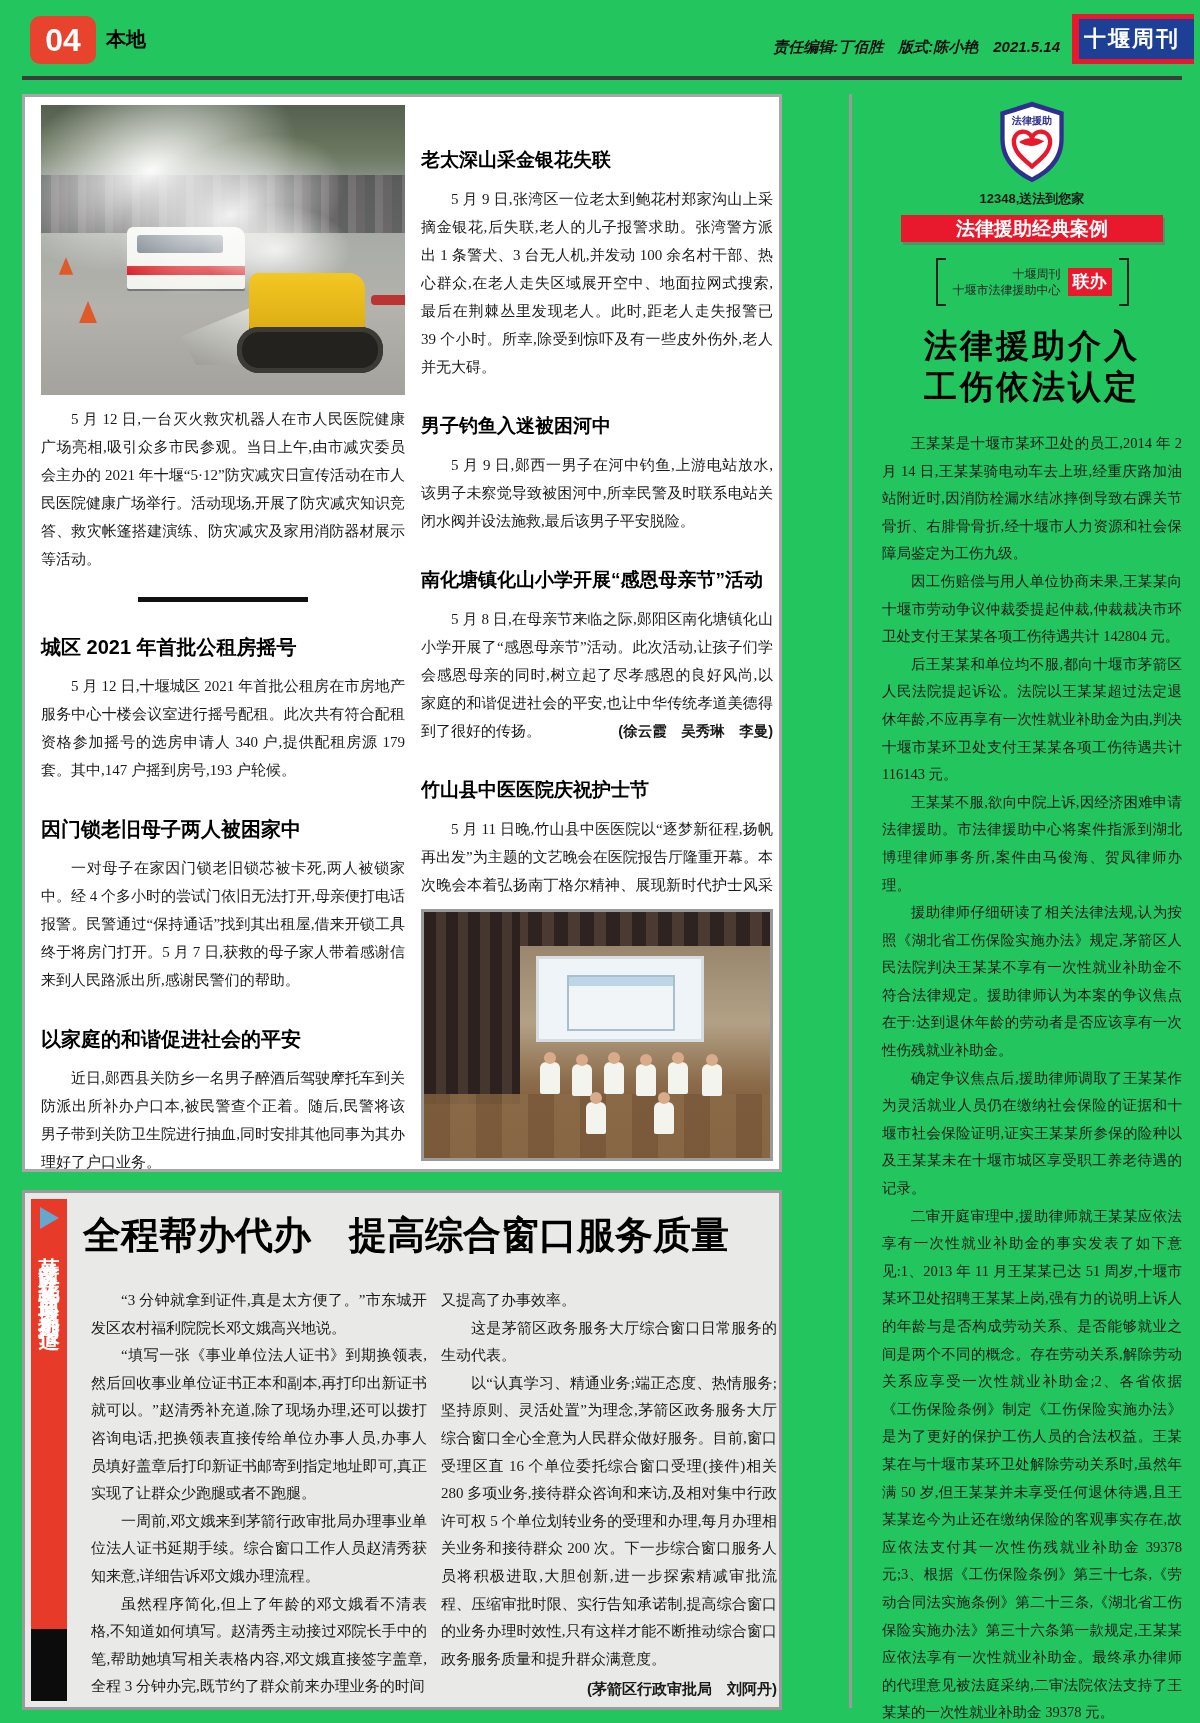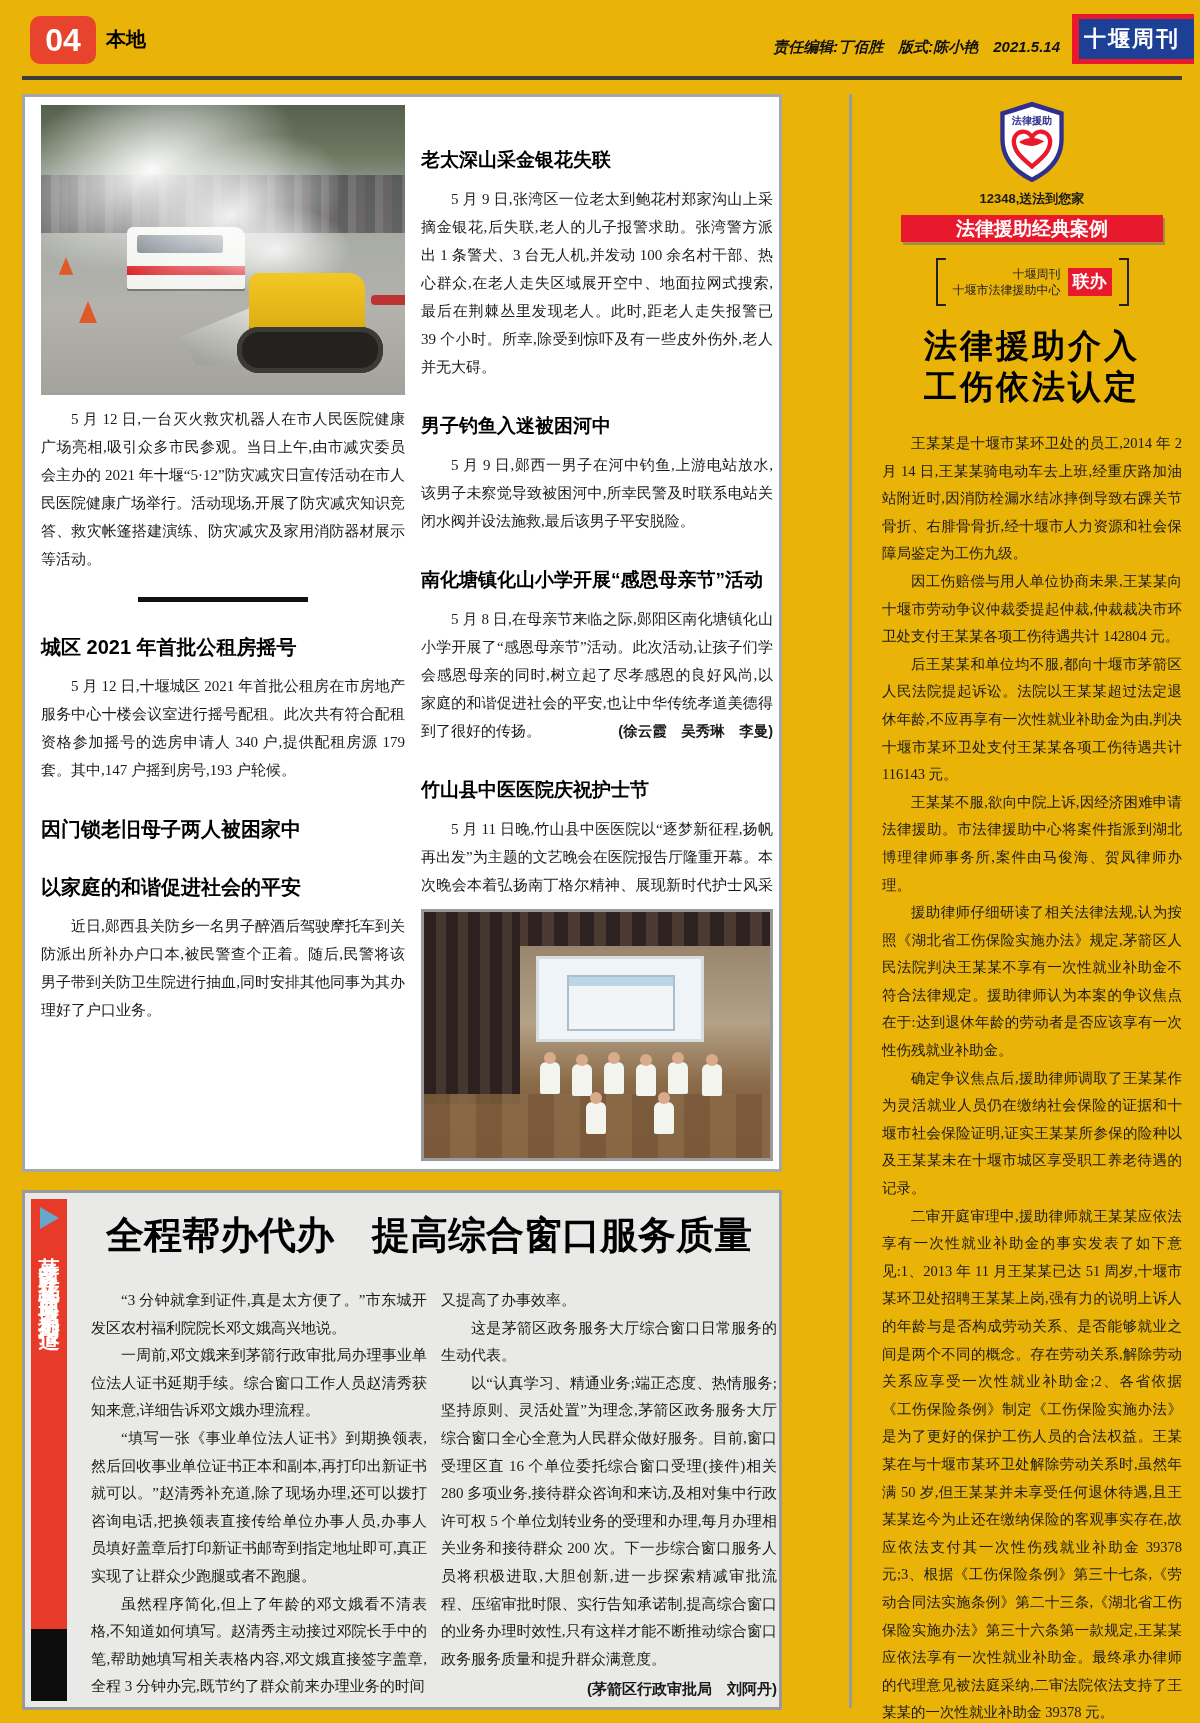--- a/index.html
+++ b/index.html
@@ -1,16 +1,16 @@
 <!DOCTYPE html>
 <html><head>
 <meta charset="utf-8">
 <style>
   html,body { margin:0; padding:0; background:#ffffff; }
-  .page { position:relative; width:1200px; height:1723px; background:#eab308; overflow:hidden;
+  .page { position:relative; width:1200px; height:1723px; background:#22c55e; overflow:hidden;
           font-family:"Liberation Serif","DejaVu Serif",serif; color:#1a1a1a; }
 
   
   .badge-pagenum { position:absolute; left:30px; top:16px; width:66px; height:48px;
     background:#e8432d; border-radius:10px; color:#fff; text-align:center;
     font-family:"Liberation Sans",sans-serif; font-weight:bold; font-size:32px; line-height:48px; }
   .section-label { position:absolute; left:106px; top:26px; font-family:"Liberation Sans",sans-serif;
     font-weight:bold; font-size:20px; color:#000; }
   .editor-credits { position:absolute; right:140px; top:38px; font-family:"Liberation Sans",sans-serif;
     font-style:italic; font-weight:bold; font-size:15px; color:#111; }
@@ -116,21 +116,21 @@
 
   
   .feature-box { position:absolute; left:22px; top:1190px; width:760px; height:520px;
     background:#e9e9e7; border:3px solid #9a9a9a; box-sizing:border-box; overflow:hidden; }
   .series-red { position:absolute; left:6px; top:6px; width:36px; height:430px; background:#e83a28; }
   .tri { margin:8px auto 12px; width:0; height:0; border-left:19px solid #66a7cf;
     border-top:11px solid transparent; border-bottom:11px solid transparent; }
   .series-text { writing-mode:vertical-rl; color:#fff; font-family:"Liberation Sans",sans-serif;
     font-weight:bold; font-size:21px; letter-spacing:6px; margin:0 auto; display:block; }
   .series-black { position:absolute; left:6px; top:436px; width:36px; height:72px; background:#0c0c0c; }
-  .feat-head { position:absolute; left:58px; top:18px; width:692px; margin:0; text-align:center;
+  .feat-head { position:absolute; left:58px; top:18px; width:692px; margin:0; text-align:left;
     font-weight:900; font-size:38px; line-height:48px; color:#000; font-family:"Liberation Serif",serif; }
   .feat-col { position:absolute; top:94px; width:336px; font-size:15px; line-height:27.6px; text-align:justify; }
   .feat-col p { margin:0; text-indent:2em; }
   .feat-col p.noindent { text-indent:0; }
   .fc1 { left:66px; } .fc2 { left:416px; }
   .feat-byline { text-align:right; font-weight:bold; font-family:"Liberation Sans",sans-serif;
     font-size:15px; margin-top:2px; }
 </style>
 </head>
 <body>
@@ -166,20 +166,21 @@
         <div class="pr-cone c2"></div>
         <div class="pr-hose"></div>
       </div>
       <p class="caption">5 月 12 日,一台灭火救灾机器人在市人民医院健康广场亮相,吸引众多市民参观。当日上午,由市减灾委员会主办的 2021 年十堰“5·12”防灾减灾日宣传活动在市人民医院健康广场举行。活动现场,开展了防灾减灾知识竞答、救灾帐篷搭建演练、防灾减灾及家用消防器材展示等活动。</p>
       <div class="cap-divider"></div>
 
       <h3 class="brief-h">城区 2021 年首批公租房摇号</h3>
       <p class="brief-p">5 月 12 日,十堰城区 2021 年首批公租房在市房地产服务中心十楼会议室进行摇号配租。此次共有符合配租资格参加摇号的选房申请人 340 户,提供配租房源 179 套。其中,147 户摇到房号,193 户轮候。</p>
 
       <h3 class="brief-h">因门锁老旧母子两人被困家中</h3>
+      <p class="brief-p">一对母子在家因门锁老旧锁芯被卡死,两人被锁家中。经 4 个多小时的尝试门依旧无法打开,母亲便打电话报警。民警通过“保持通话”找到其出租屋,借来开锁工具终于将房门打开。5 月 7 日,获救的母子家人带着感谢信来到人民路派出所,感谢民警们的帮助。</p>
 
       <h3 class="brief-h">以家庭的和谐促进社会的平安</h3>
       <p class="brief-p">近日,郧西县关防乡一名男子醉酒后驾驶摩托车到关防派出所补办户口本,被民警查个正着。随后,民警将该男子带到关防卫生院进行抽血,同时安排其他同事为其办理好了户口业务。</p>
     </div>
 
     <div class="col2">
       <h3 class="brief-h">老太深山采金银花失联</h3>
       <p class="brief-p">5 月 9 日,张湾区一位老太到鲍花村郑家沟山上采摘金银花,后失联,老人的儿子报警求助。张湾警方派出 1 条警犬、3 台无人机,并发动 100 余名村干部、热心群众,在老人走失区域展开空中、地面拉网式搜索,最后在荆棘丛里发现老人。此时,距老人走失报警已 39 个小时。所幸,除受到惊吓及有一些皮外伤外,老人并无大碍。</p>
 
       <h3 class="brief-h">男子钓鱼入迷被困河中</h3>
@@ -260,22 +261,22 @@
     <div class="series-red">
       <div class="tri"></div>
       <span class="series-text">茅箭区优化营商环境系列报道</span>
     </div>
     <div class="series-black"></div>
 
     <h1 class="feat-head">全程帮办代办　提高综合窗口服务质量</h1>
 
     <div class="feat-col fc1">
       <p>“3 分钟就拿到证件,真是太方便了。”市东城开发区农村福利院院长邓文娥高兴地说。</p>
+      <p>“填写一张《事业单位法人证书》到期换领表,然后回收事业单位证书正本和副本,再打印出新证书就可以。”赵清秀补充道,除了现场办理,还可以拨打咨询电话,把换领表直接传给单位办事人员,办事人员填好盖章后打印新证书邮寄到指定地址即可,真正实现了让群众少跑腿或者不跑腿。</p>
       <p>一周前,邓文娥来到茅箭行政审批局办理事业单位法人证书延期手续。综合窗口工作人员赵清秀获知来意,详细告诉邓文娥办理流程。</p>
-      <p>“填写一张《事业单位法人证书》到期换领表,然后回收事业单位证书正本和副本,再打印出新证书就可以。”赵清秀补充道,除了现场办理,还可以拨打咨询电话,把换领表直接传给单位办事人员,办事人员填好盖章后打印新证书邮寄到指定地址即可,真正实现了让群众少跑腿或者不跑腿。</p>
       <p>虽然程序简化,但上了年龄的邓文娥看不清表格,不知道如何填写。赵清秀主动接过邓院长手中的笔,帮助她填写相关表格内容,邓文娥直接签字盖章,全程 3 分钟办完,既节约了群众前来办理业务的时间</p>
     </div>
 
     <div class="feat-col fc2">
       <p class="noindent">又提高了办事效率。</p>
       <p>这是茅箭区政务服务大厅综合窗口日常服务的生动代表。</p>
       <p>以“认真学习、精通业务;端正态度、热情服务;坚持原则、灵活处置”为理念,茅箭区政务服务大厅综合窗口全心全意为人民群众做好服务。目前,窗口受理区直 16 个单位委托综合窗口受理(接件)相关 280 多项业务,接待群众咨询和来访,及相对集中行政许可权 5 个单位划转业务的受理和办理,每月办理相关业务和接待群众 200 次。下一步综合窗口服务人员将积极进取,大胆创新,进一步探索精减审批流程、压缩审批时限、实行告知承诺制,提高综合窗口的业务办理时效性,只有这样才能不断推动综合窗口政务服务质量和提升群众满意度。</p>
       <div class="feat-byline">(茅箭区行政审批局　刘阿丹)</div>
     </div>
   </div>

